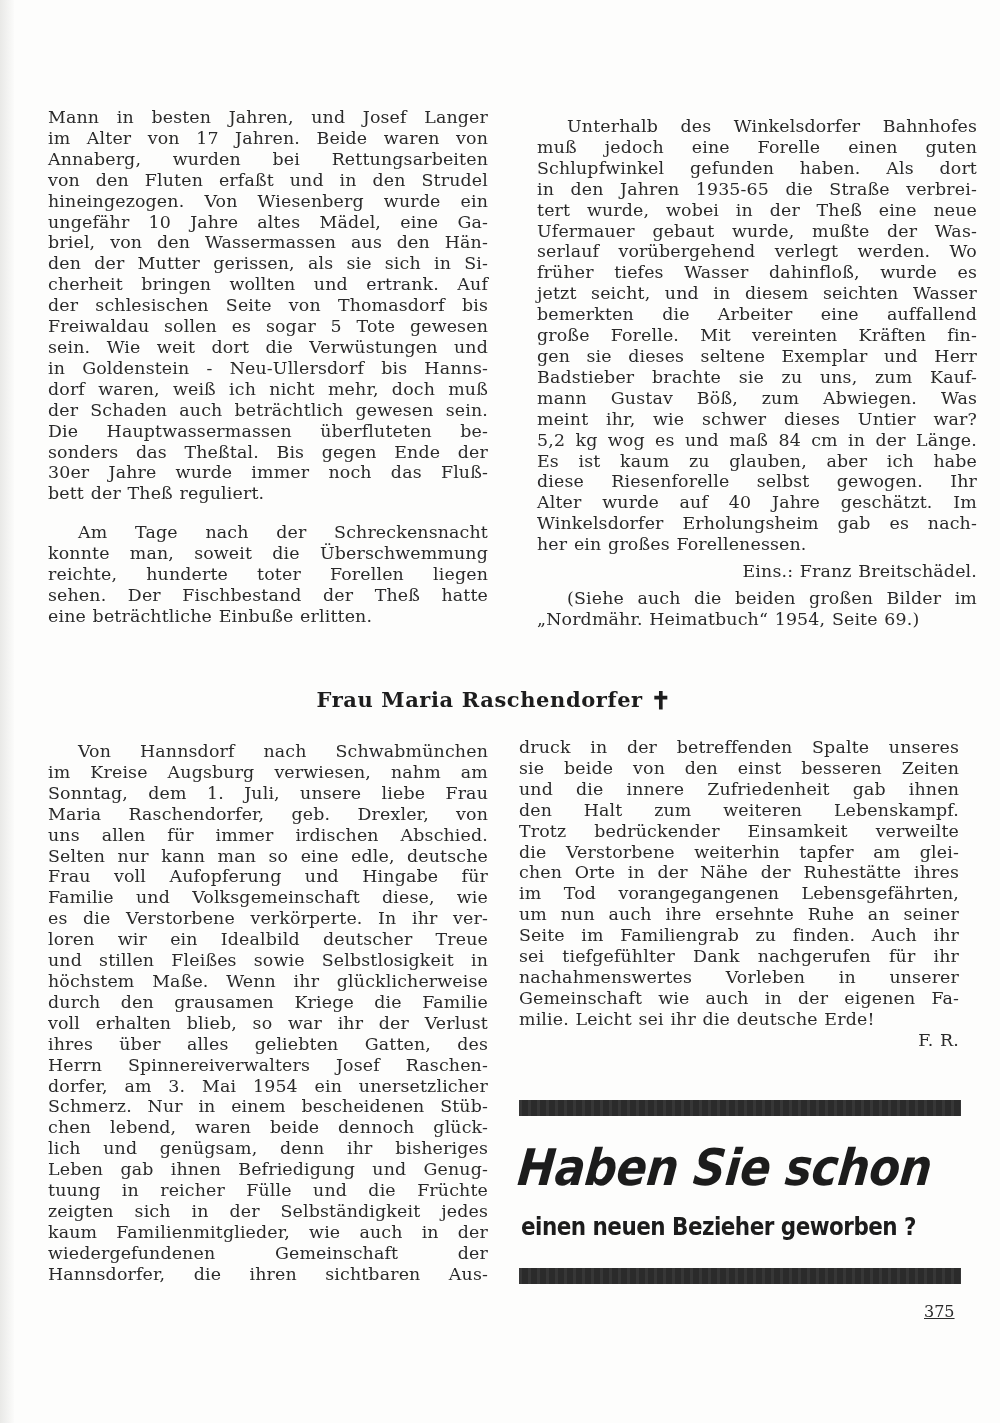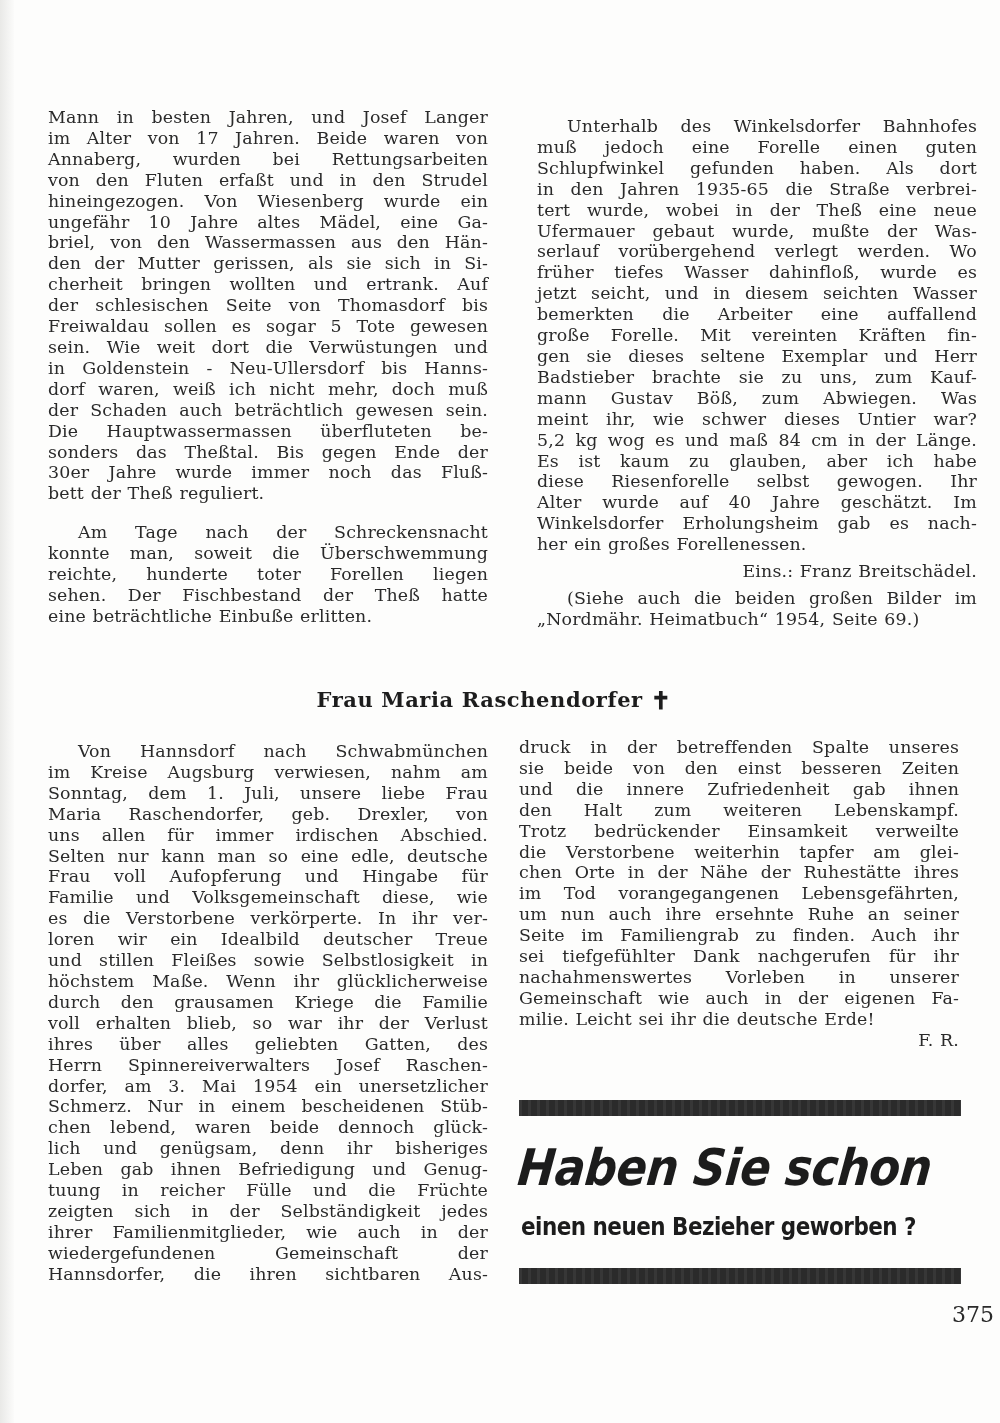--- a/index.html
+++ b/index.html
@@ -74,22 +74,22 @@
       position: absolute; left: 2px; top: 114px;
       font-family: "DejaVu Sans", sans-serif;
       font-weight: bold;
       font-size: 25px; letter-spacing: -0.6px;
       color: #1c1c1c;
       transform: scaleX(0.86);
       transform-origin: left top;
       white-space: nowrap;
     }
     .page-number {
-      position: absolute; left: 952px; top: 1302px;
-      font-size: 22px; color: #2a2a2a;
+      position: absolute; left: 924px; top: 1302px;
+      font-size: 16px; color: #2a2a2a; text-decoration: underline;
     }
   </style>
 </head>
 <body>
 
 <div class="page-edge"></div>
 
 <div class="col" id="col-top-left">
   <p>
     <span class="line">Mann in besten Jahren, und Josef Langer</span>
@@ -177,21 +177,21 @@
     <span class="line">voll erhalten blieb, so war ihr der Verlust</span>
     <span class="line">ihres über alles geliebten Gatten, des</span>
     <span class="line">Herrn Spinnereiverwalters Josef Raschen-</span>
     <span class="line">dorfer, am 3. Mai 1954 ein unersetzlicher</span>
     <span class="line">Schmerz. Nur in einem bescheidenen Stüb-</span>
     <span class="line">chen lebend, waren beide dennoch glück-</span>
     <span class="line">lich und genügsam, denn ihr bisheriges</span>
     <span class="line">Leben gab ihnen Befriedigung und Genug-</span>
     <span class="line">tuung in reicher Fülle und die Früchte</span>
     <span class="line">zeigten sich in der Selbständigkeit jedes</span>
-    <span class="line">ihrer Familienmitglieder, wie auch in der</span>
+    <span class="line">kaum Familienmitglieder, wie auch in der</span>
     <span class="line">wiedergefundenen Gemeinschaft der</span>
     <span class="line">Hannsdorfer, die ihren sichtbaren Aus-</span>
   </p>
 </div>
 
 <div class="col" id="col-bot-right">
   <p>
     <span class="line">druck in der betreffenden Spalte unseres</span>
     <span class="line">sie beide von den einst besseren Zeiten</span>
     <span class="line">und die innere Zufriedenheit gab ihnen</span>

